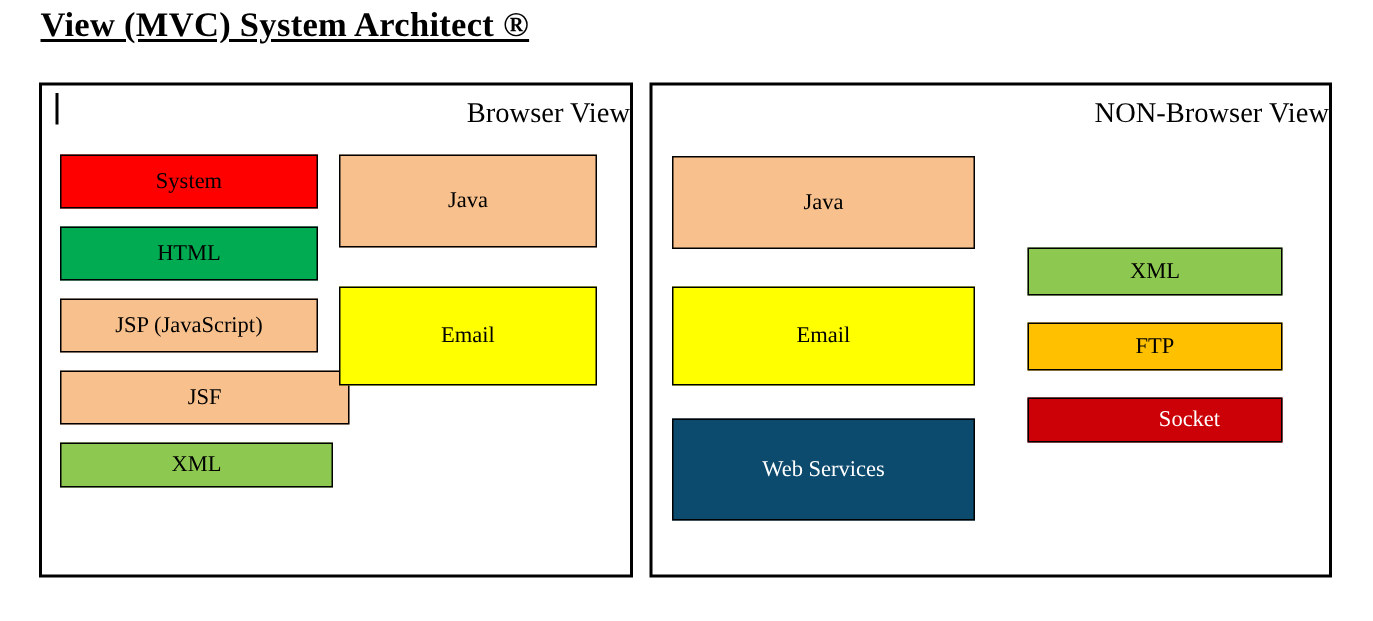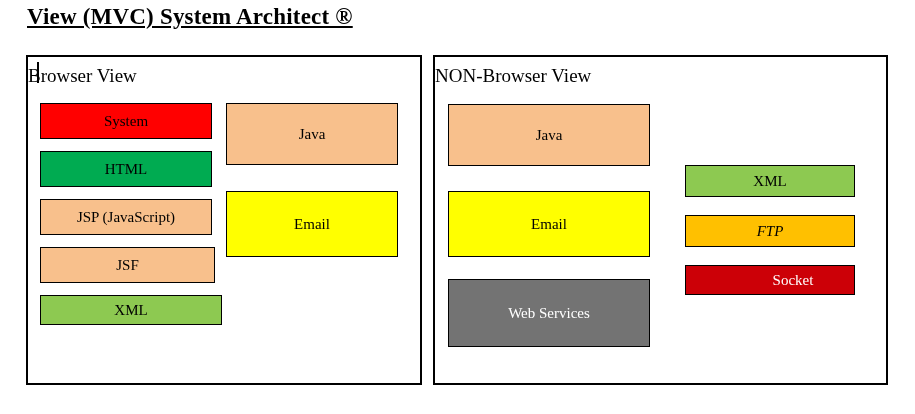--- a/index.html
+++ b/index.html
@@ -34,21 +34,21 @@
     box-sizing: border-box;
   }
   #panel-browser  { left: 26px;  top: 55px; width: 396px; height: 330px; }
   #panel-nonbrowser { left: 433px; top: 55px; width: 455px; height: 330px; }
 
   .panel-title {
     position: absolute;
     top: 8px;
     left: 0;
     width: 100%;
-    text-align: left;
+    text-align: right;
     font-size: 19px;
     color: #000000;
     white-space: nowrap;
   }
 
   .caret {
     position: absolute;
     left: 9px;
     top: 5px;
     width: 2px;
@@ -67,37 +67,37 @@
     color: #000000;
     line-height: 1;
     white-space: nowrap;
   }
   .node.light-text { color: #ffffff; }
 
   
   #bv-applets { left: 12px;  top: 46px;  width: 172px; height: 36px; background: #ff0000; }
   #bv-html    { left: 12px;  top: 94px;  width: 172px; height: 36px; background: #00ab51; }
   #bv-jsp     { left: 12px;  top: 142px; width: 172px; height: 36px; background: #f8c08c; }
-  #bv-jsf     { left: 12px;  top: 190px; width: 175px; height: 36px; background: #f8c08c; }
+  #bv-jsf     { left: 12px;  top: 190px; width: 193px; height: 36px; background: #f8c08c; }
   #bv-xml     { left: 12px;  top: 238px; width: 182px; height: 30px; background: #8dc951; }
   #bv-css     { left: 12px;  top: 280px; width: 182px; height: 30px; background: #00ab51; }
 
   
   #bv-java  { left: 198px; top: 46px;  width: 172px; height: 62px; background: #f8c08c; }
   #bv-email { left: 198px; top: 134px; width: 172px; height: 66px; background: #ffff00; }
 
   
   #nb-java     { left: 13px; top: 47px;  width: 202px; height: 62px; background: #f8c08c; }
   #nb-email    { left: 13px; top: 134px; width: 202px; height: 66px; background: #ffff00; }
-  #nb-webserv  { left: 13px; top: 222px; width: 202px; height: 68px; background: #737373; }
+  #nb-webserv  { left: 13px; top: 222px; width: 202px; height: 68px; background: #0c4a6e; }
 
   
   #nb-desktop { left: 250px; top: 58px;  width: 170px; height: 30px; background: #ffc000; }
   #nb-xml     { left: 250px; top: 108px; width: 170px; height: 32px; background: #8dc951; }
-  #nb-ftp     { left: 250px; top: 158px; width: 170px; height: 32px; background: #ffc000; font-style: italic; }
+  #nb-ftp     { left: 250px; top: 158px; width: 170px; height: 32px; background: #ffc000; }
   #nb-socket  { left: 250px; top: 208px; width: 170px; height: 30px; background: #cc0007; padding-left: 46px; }
 </style>
 </head>
 <body>
 
 <div id="page-title">View (MVC) System Architect ®</div>
 
 <div class="panel" id="panel-browser">
 
   <div class="caret"></div>

